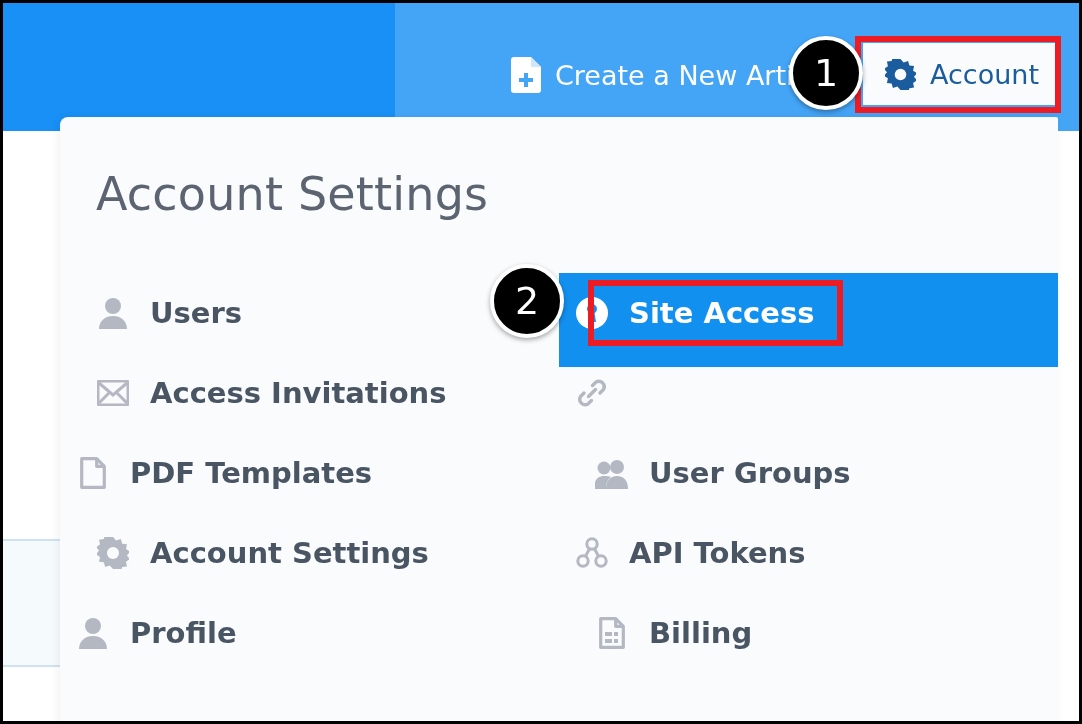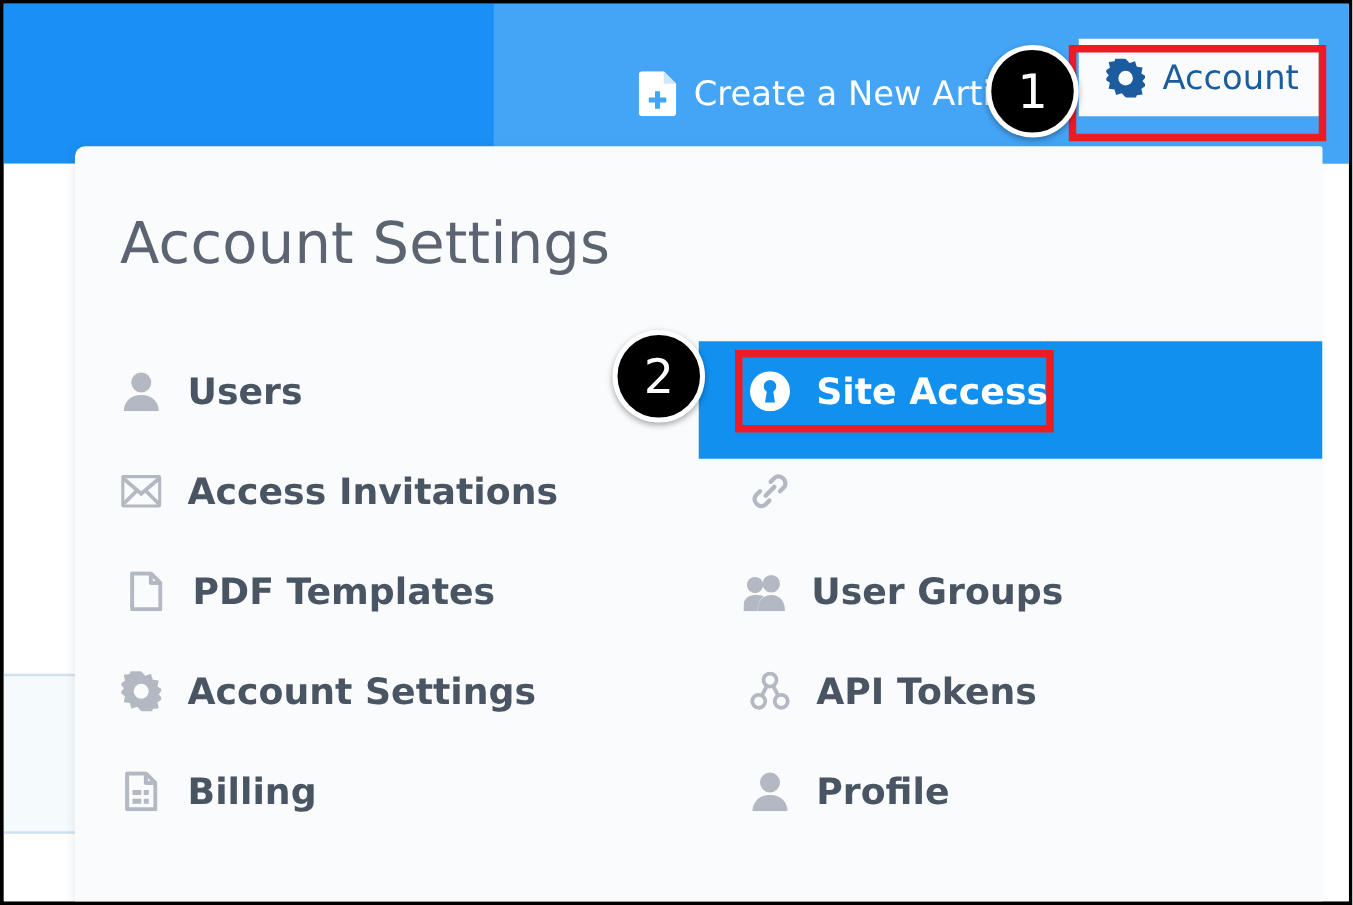--- a/index.html
+++ b/index.html
@@ -72,21 +72,21 @@
   }
   #create-article {
     left: 508px;
     top: 54px;
   }
   #create-article .label { color: #ffffff; }
 
   #account-btn {
     position: absolute;
     left: 860px;
-    top: 28px;
+    top: 40px;
     width: 192px;
     height: 62px;
     background: #fafbfc;
     display: flex;
     align-items: center;
     gap: 14px;
     padding-left: 22px;
     box-sizing: border-box;
   }
   #account-btn .label {
@@ -128,21 +128,21 @@
     height: 80px;
     display: flex;
   }
   .menu-col {
     width: 499px;
     display: flex;
     align-items: center;
     box-sizing: border-box;
   }
   .menu-col.left  { padding-left: 36px; }
-  .menu-col.right { padding-left: 40px; }
+  .menu-col.right { padding-left: 16px; }
 
   .menu-item {
     display: flex;
     align-items: flex-end;
     gap: 20px;
     white-space: nowrap;
   }
   .menu-item .mi-icon {
     width: 34px;
     height: 34px;
@@ -357,46 +357,46 @@
                   <path d="M13.5 11.8 L9.5 19.2 M18.5 11.8 L22.5 19.2"></path>
                 </g>
               </svg>
             </span>
             <span class="mi-label">API Tokens</span>
           </div>
         </div>
       </div>
 
       <div class="menu-row">
+        <div class="menu-col right">
+          <div class="menu-item">
+            <span class="mi-icon">
+              <svg width="30" height="32" viewBox="0 0 30 32">
+                <circle cx="15" cy="9" r="8" fill="currentColor"></circle>
+                <path d="M15 19 C6 19 1 25 1 32 h28 c0-7-5-13-14-13z" fill="currentColor"></path>
+              </svg>
+            </span>
+            <span class="mi-label">Profile</span>
+          </div>
+        </div>
         <div class="menu-col left">
           <div class="menu-item">
             <span class="mi-icon">
               <svg width="26" height="32" viewBox="0 0 26 32">
                 <path d="M1.7 1.7 h15 l7.6 7.6 v21 h-22.6 z" fill="none" stroke="currentColor" stroke-width="3.2" stroke-linejoin="round"></path>
                 <path d="M16.7 1.7 v7.6 h7.6" fill="none" stroke="currentColor" stroke-width="3.2" stroke-linejoin="round"></path>
                 <rect x="6" y="15" width="7" height="4" fill="currentColor"></rect>
                 <rect x="15" y="15" width="4" height="4" fill="currentColor"></rect>
                 <rect x="6" y="22" width="7" height="4" fill="currentColor"></rect>
                 <rect x="15" y="22" width="4" height="4" fill="currentColor"></rect>
               </svg>
             </span>
             <span class="mi-label">Billing</span>
           </div>
         </div>
-        <div class="menu-col right">
-          <div class="menu-item">
-            <span class="mi-icon">
-              <svg width="30" height="32" viewBox="0 0 30 32">
-                <circle cx="15" cy="9" r="8" fill="currentColor"></circle>
-                <path d="M15 19 C6 19 1 25 1 32 h28 c0-7-5-13-14-13z" fill="currentColor"></path>
-              </svg>
-            </span>
-            <span class="mi-label">Profile</span>
-          </div>
-        </div>
       </div>
 
     </div>
   </div>
 
   <div class="redbox" id="redbox-account"></div>
   <div class="redbox" id="redbox-site-access"></div>
 
   <div class="badge" id="badge-1">1</div>
   <div class="badge" id="badge-2">2</div>

